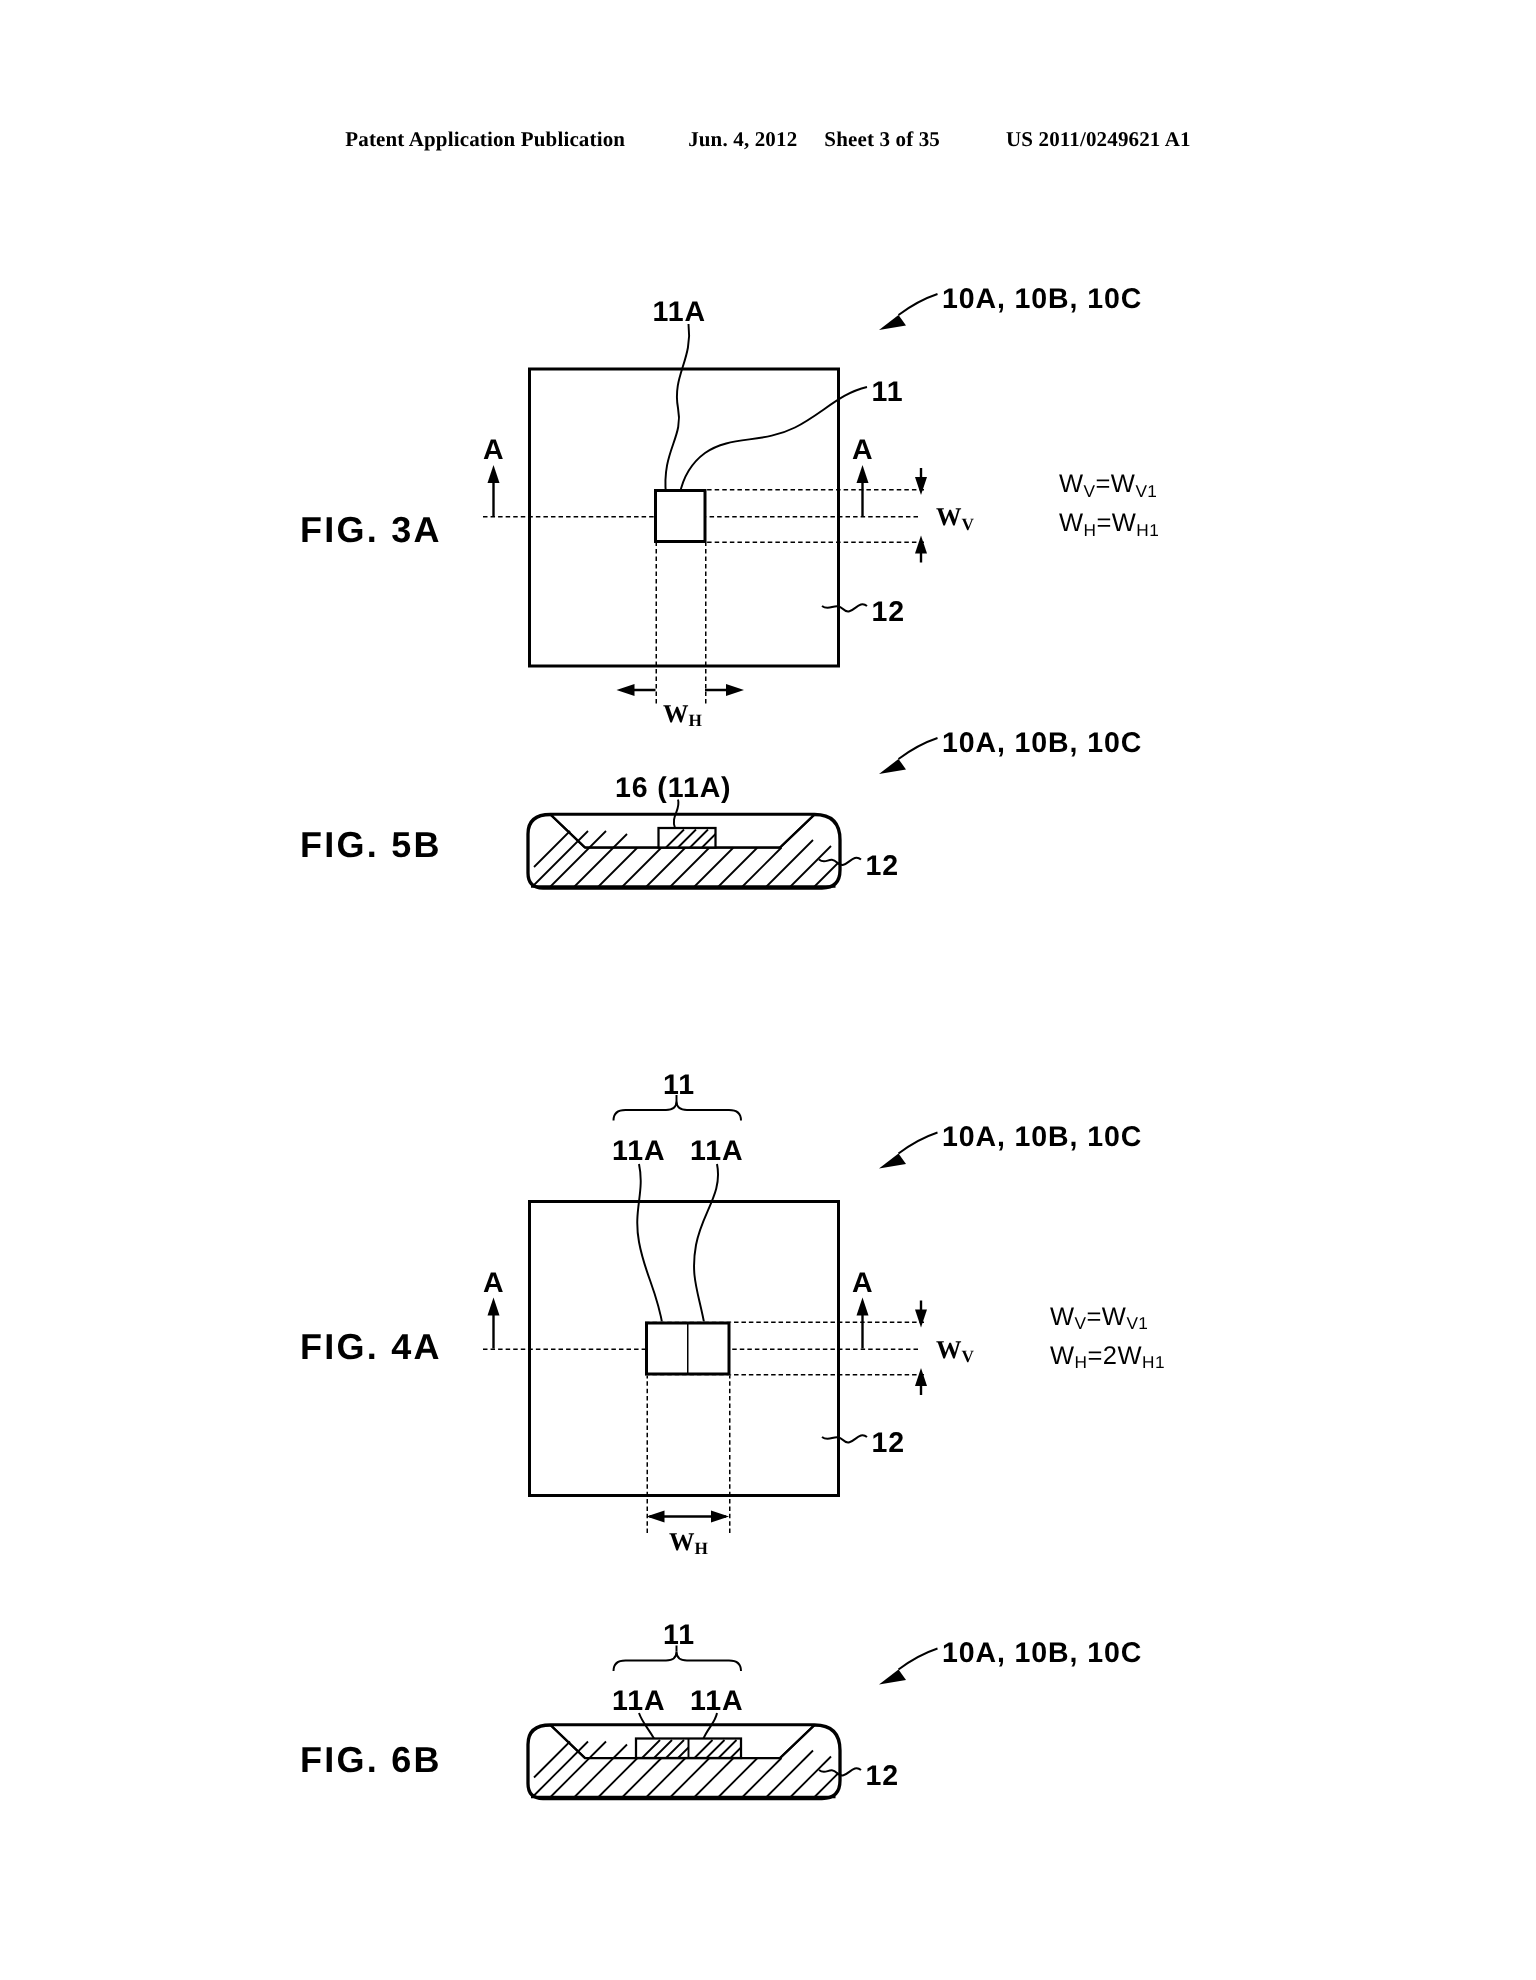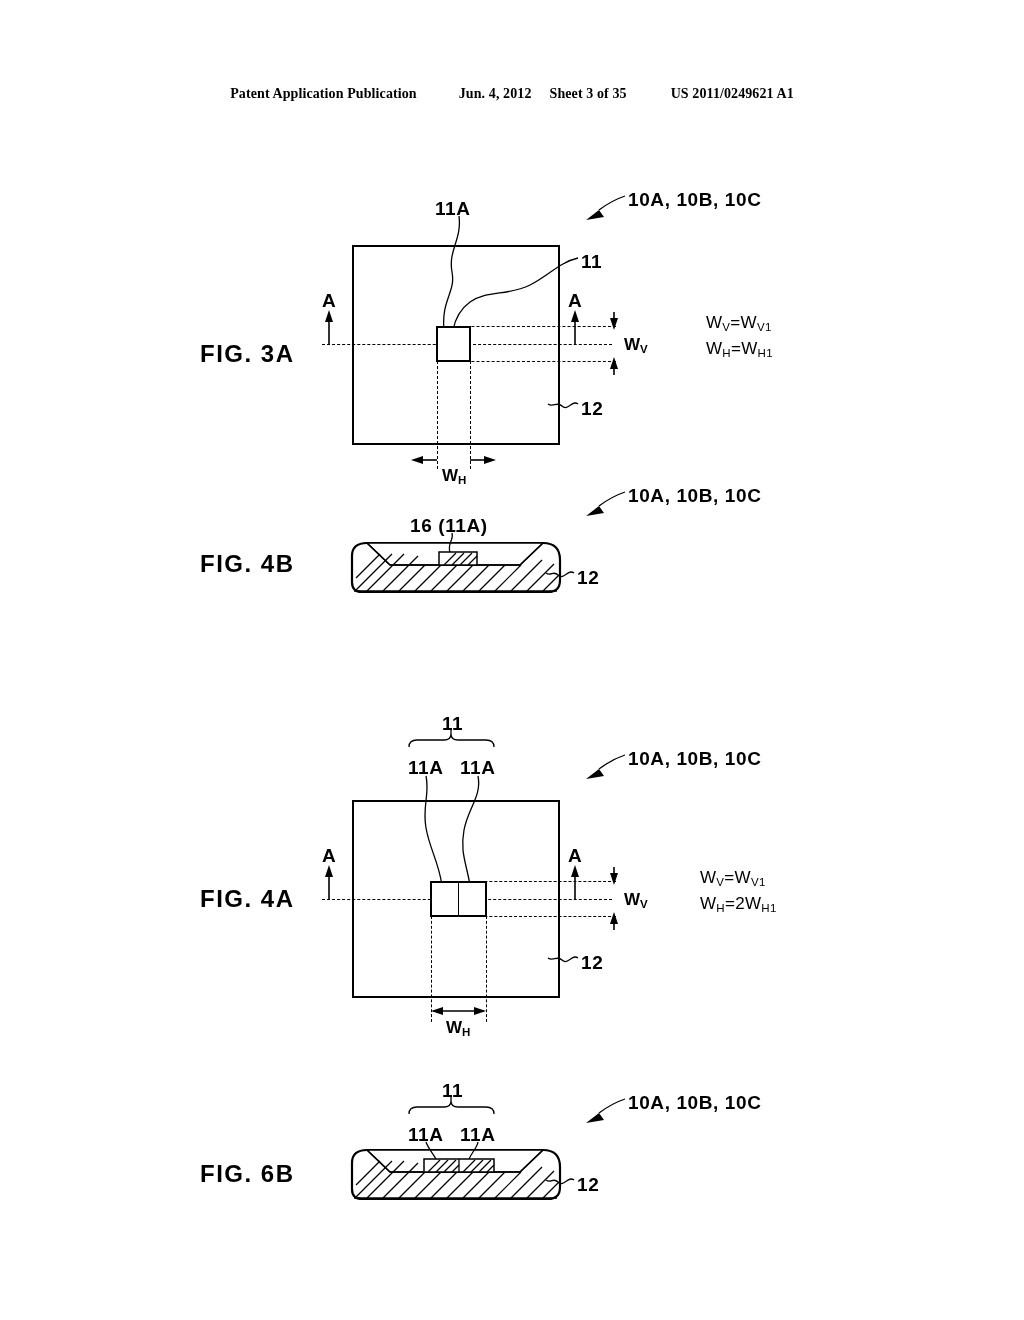--- a/index.html
+++ b/index.html
@@ -68,21 +68,21 @@
   }
   .eq sub {
     font-size: 11.5px;
     vertical-align: baseline;
     position: relative;
     top: 3px;
   }
 
   .dim {
     position: absolute;
-    font-family: Liberation Sans, sans-serif;
+    font-family: Liberation Serif, serif;
     font-weight: bold;
     font-size: 17px;
     white-space: nowrap;
   }
   .dim sub {
     font-size: 11.5px;
     vertical-align: baseline;
     position: relative;
     top: 3px;
   }
@@ -243,21 +243,21 @@
 
     <line class="ln" x1="437" y1="460" x2="415" y2="460"></line>
     <polygon class="solid-fill" points="411,460 423,456 423,464"></polygon>
     <line class="ln" x1="470" y1="460" x2="492" y2="460"></line>
     <polygon class="solid-fill" points="496,460 484,456 484,464"></polygon>
   </svg>
 </div>
 
 <div class="fig-block" style="left:0; top:500px; width:1024px; height:160px;">
 
-  <div class="fig-label" style="left:200px; top:50px;">FIG. 4B</div>
+  <div class="fig-label" style="left:200px; top:50px;">FIG. 5B</div>
 
   <div class="ref" style="left:410px; top:15px;">16 (11A)</div>
   <div class="ref" style="left:577px; top:67px;">12</div>
   <div class="ref" style="left:628px; top:-15px;">10A, 10B, 10C</div>
 
   <svg class="overlay" width="1024" height="160">
 
     <path class="ln-thin" d="M 625,-8 C 616,-5 607,0 599,6"></path>
     <polygon class="solid-fill" points="599,6 586,16 604,13"></polygon>
 

